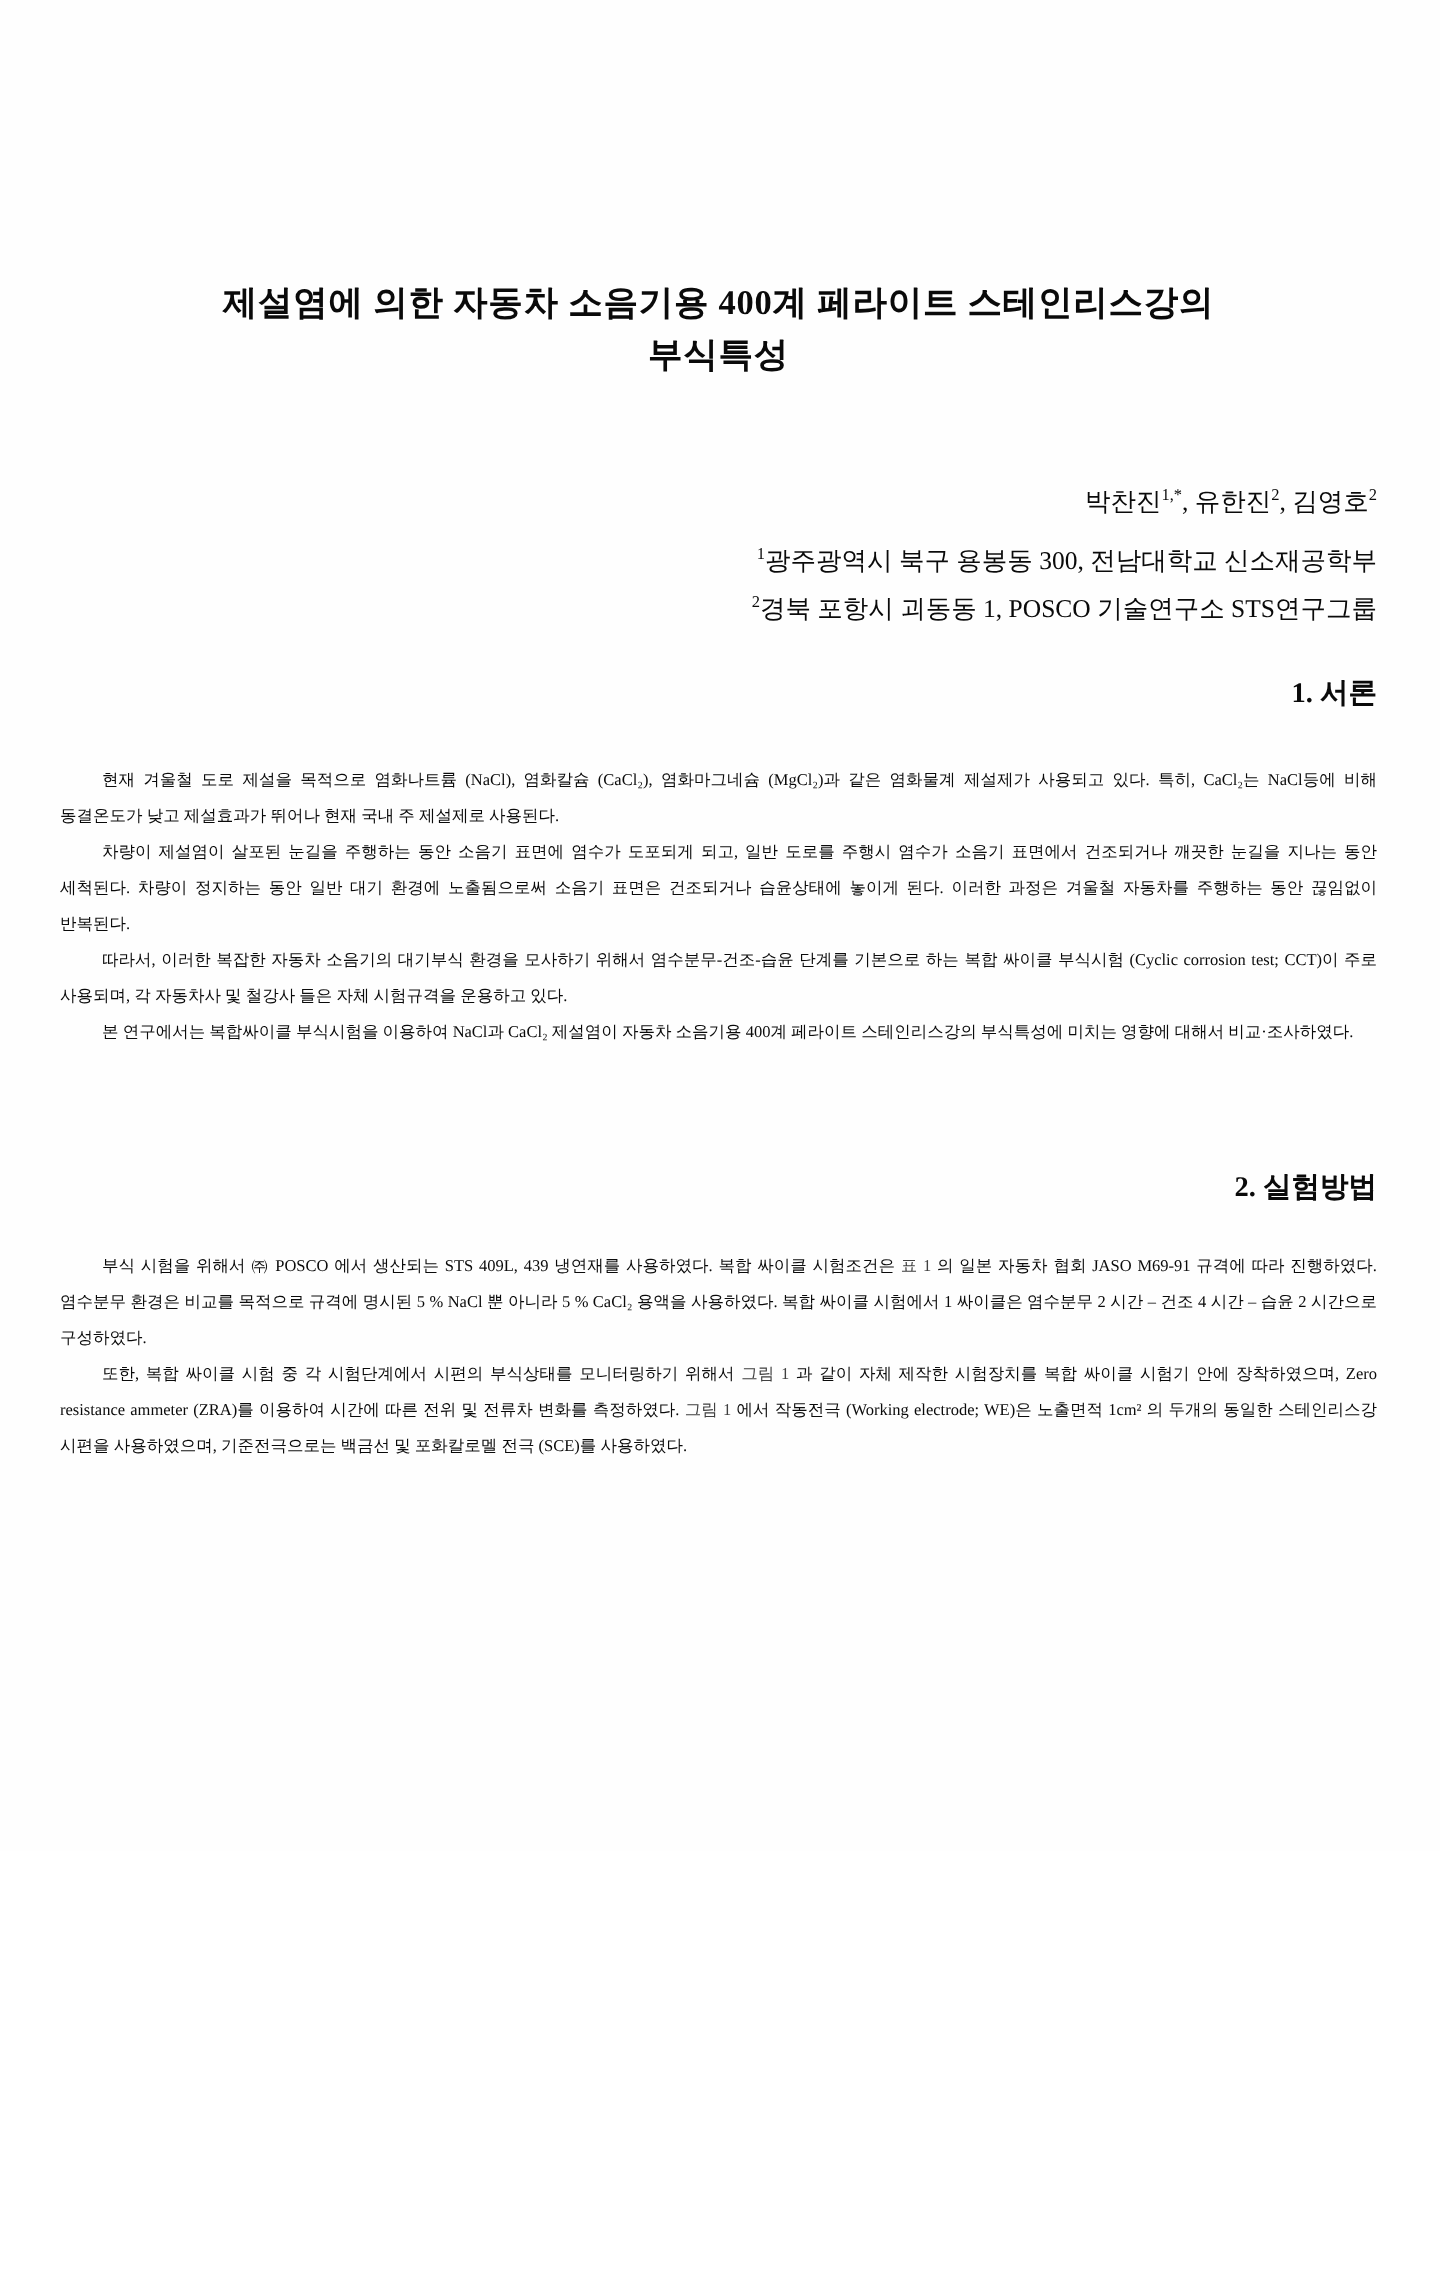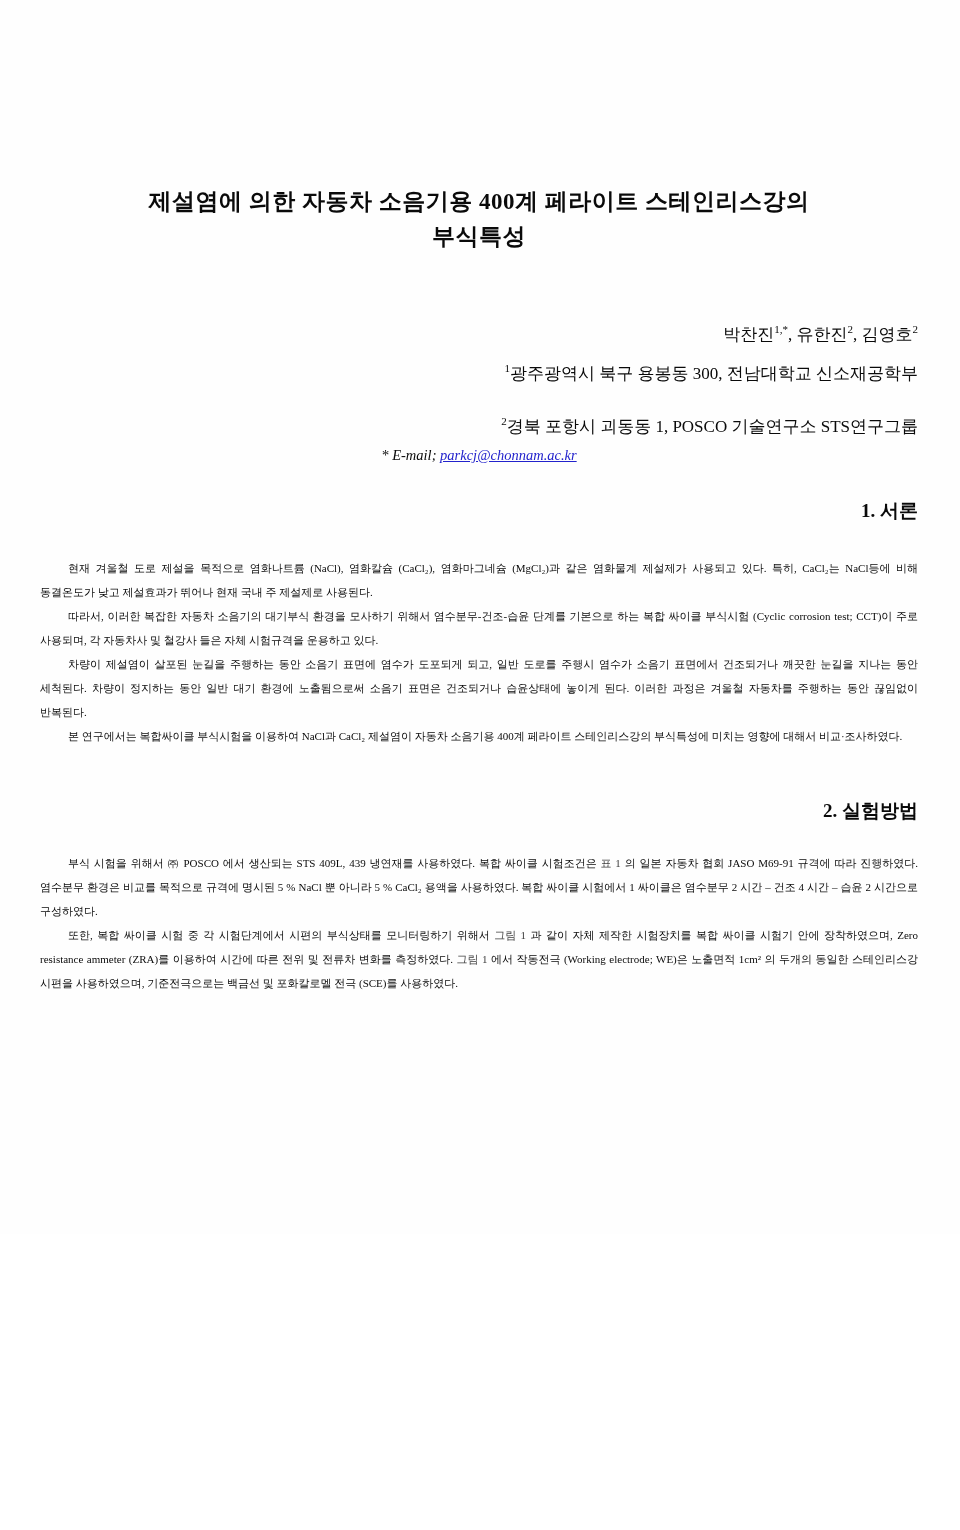--- a/index.html
+++ b/index.html
@@ -32,42 +32,42 @@
     font-size:11px;
     vertical-align:super;
     line-height:0;
   }
   .affil{
     text-align:right;
     font-size:17px;
     line-height:22px;
   }
   .affil-1{margin-top:17px;}
-  .affil-2{margin-top:31px;}
+  .affil-2{margin-top:10px;}
   .email{
     margin-top:7px;
     text-align:center;
     font-size:14.5px;
     line-height:20px;
     font-style:italic;
   }
   .email .addr{
     color:#2222CC;
     text-decoration:underline;
     cursor:pointer;
   }
   .sec-heading{
     font-size:19px;
     font-weight:bold;
     line-height:24px;
     margin:0;
     text-align:right;
   }
   .sec1-heading{margin-top:34px;}
-  .sec2-heading{margin-top:51px;}
+  .sec2-heading{margin-top:80px;}
   .body-block{margin-top:33px;}
   .body-block-2{margin-top:28px;}
   p.body{
     margin:0;
     font-size:11px;
     line-height:24px;
     text-align:justify;
     text-indent:28px;
     word-break:keep-all;
     overflow-wrap:break-word;
@@ -93,30 +93,27 @@
   </div>
 
   <div class="affil affil-1">
     <sup>1</sup><span>광주광역시 북구 용봉동 300, 전남대학교 신소재공학부</span>
   </div>
 
   <div class="affil affil-2">
     <sup>2</sup><span>경북 포항시 괴동동 1, POSCO 기술연구소 STS연구그룹</span>
   </div>
 
-  <div class="email">
-    <span>* E-mail; </span><a class="addr">parkcj@chonnam.ac.kr</a>
-  </div>
 
   <h2 class="sec-heading sec1-heading">1. 서론</h2>
 
   <div class="body-block">
     <p class="body">현재 겨울철 도로 제설을 목적으로 염화나트륨 (NaCl), 염화칼슘 (CaCl₂), 염화마그네슘 (MgCl₂)과 같은 염화물계 제설제가 사용되고 있다. 특히, CaCl₂는 NaCl등에 비해 동결온도가 낮고 제설효과가 뛰어나 현재 국내 주 제설제로 사용된다.</p>
+    <p class="body">차량이 제설염이 살포된 눈길을 주행하는 동안 소음기 표면에 염수가 도포되게 되고, 일반 도로를 주행시 염수가 소음기 표면에서 건조되거나 깨끗한 눈길을 지나는 동안 세척된다. 차량이 정지하는 동안 일반 대기 환경에 노출됨으로써 소음기 표면은 건조되거나 습윤상태에 놓이게 된다. 이러한 과정은 겨울철 자동차를 주행하는 동안 끊임없이 반복된다.</p>
     <p class="body">따라서, 이러한 복잡한 자동차 소음기의 대기부식 환경을 모사하기 위해서 염수분무-건조-습윤 단계를 기본으로 하는 복합 싸이클 부식시험 (Cyclic corrosion test; CCT)이 주로 사용되며, 각 자동차사 및 철강사 들은 자체 시험규격을 운용하고 있다.</p>
-    <p class="body">차량이 제설염이 살포된 눈길을 주행하는 동안 소음기 표면에 염수가 도포되게 되고, 일반 도로를 주행시 염수가 소음기 표면에서 건조되거나 깨끗한 눈길을 지나는 동안 세척된다. 차량이 정지하는 동안 일반 대기 환경에 노출됨으로써 소음기 표면은 건조되거나 습윤상태에 놓이게 된다. 이러한 과정은 겨울철 자동차를 주행하는 동안 끊임없이 반복된다.</p>
     <p class="body">본 연구에서는 복합싸이클 부식시험을 이용하여 NaCl과 CaCl₂ 제설염이 자동차 소음기용 400계 페라이트 스테인리스강의 부식특성에 미치는 영향에 대해서 비교·조사하였다.</p>
   </div>
 
   <h2 class="sec-heading sec2-heading">2. 실험방법</h2>
 
   <div class="body-block body-block-2">
     <p class="body"><span>부식 시험을 위해서 ㈜ POSCO 에서 생산되는 STS 409L, 439 냉연재를 사용하였다. 복합 싸이클 시험조건은 </span><a class="xref">표 1</a><span> 의 일본 자동차 협회 JASO M69-91 규격에 따라 진행하였다. 염수분무 환경은 비교를 목적으로 규격에 명시된 5 % NaCl 뿐 아니라 5 % CaCl₂ 용액을 사용하였다. 복합 싸이클 시험에서 1 싸이클은 염수분무 2 시간 – 건조 4 시간 – 습윤 2 시간으로 구성하였다.</span></p>
     <p class="body"><span>또한, 복합 싸이클 시험 중 각 시험단계에서 시편의 부식상태를 모니터링하기 위해서 </span><a class="xref">그림 1</a><span> 과 같이 자체 제작한 시험장치를 복합 싸이클 시험기 안에 장착하였으며, Zero resistance ammeter (ZRA)를 이용하여 시간에 따른 전위 및 전류차 변화를 측정하였다. </span><a class="xref">그림 1</a><span> 에서 작동전극 (Working electrode; WE)은 노출면적 1cm² 의 두개의 동일한 스테인리스강 시편을 사용하였으며, 기준전극으로는 백금선 및 포화칼로멜 전극 (SCE)를 사용하였다.</span></p>
   </div>
 

